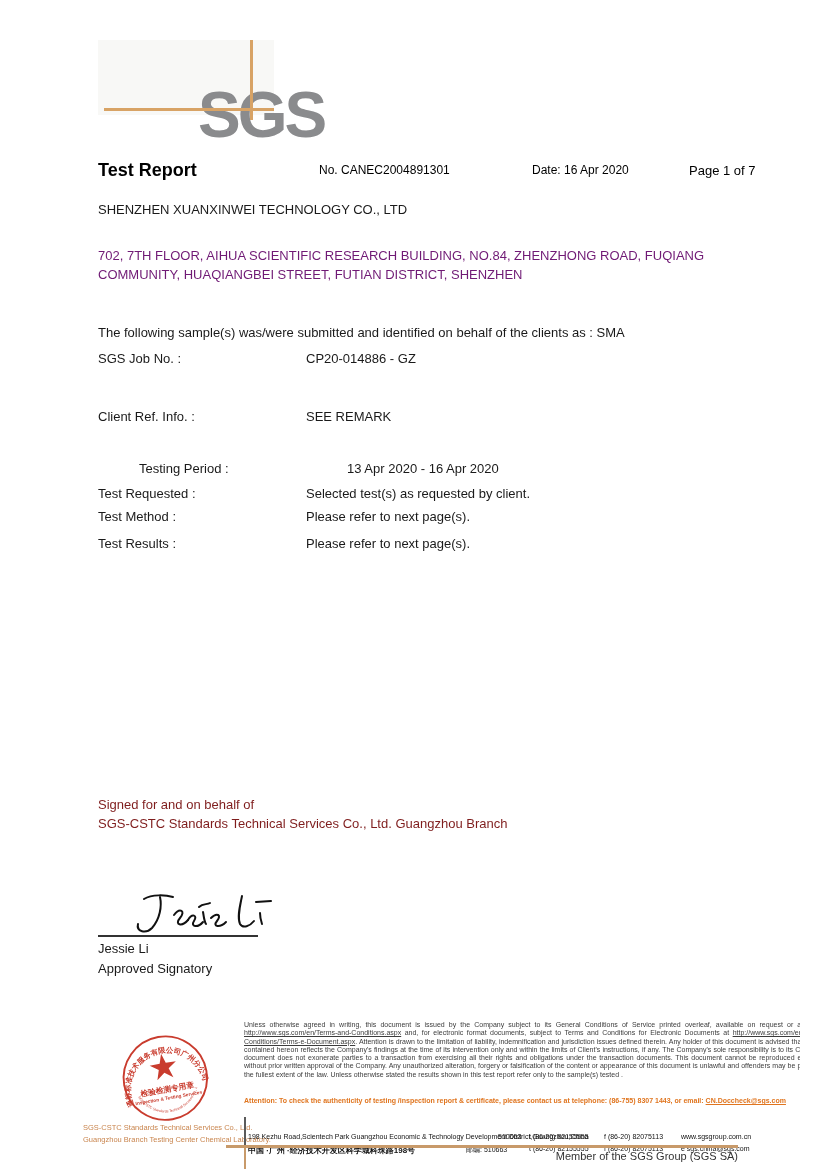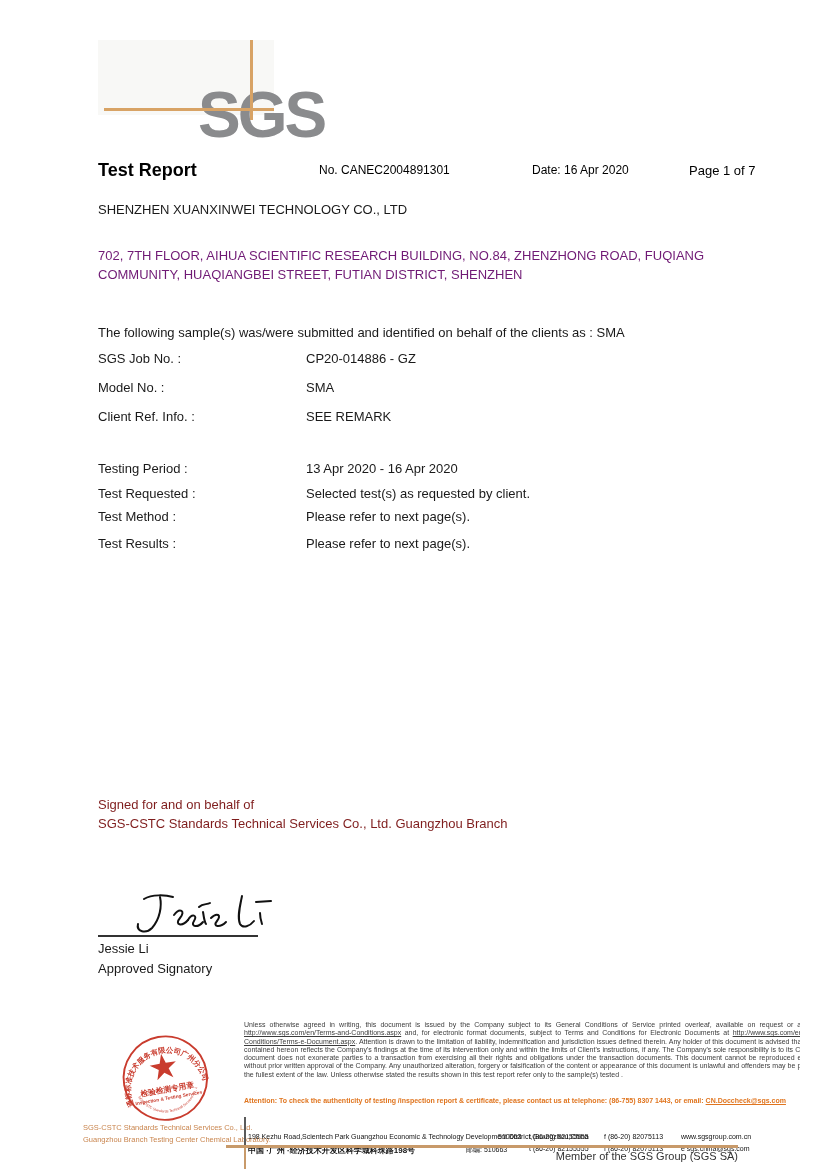--- a/index.html
+++ b/index.html
@@ -73,27 +73,24 @@
   <div class="rep-page">Page 1 of 7</div>
 
   <div class="client-name">SHENZHEN XUANXINWEI TECHNOLOGY CO., LTD</div>
   <div class="client-addr">702, 7TH FLOOR, AIHUA SCIENTIFIC RESEARCH BUILDING, NO.84, ZHENZHONG ROAD, FUQIANG COMMUNITY, HUAQIANGBEI STREET, FUTIAN DISTRICT, SHENZHEN</div>
 
   <div class="intro">The following sample(s) was/were submitted and identified on behalf of the clients as : SMA</div>
 
   <div class="field-row" style="top:351px;">
     <span class="field-label">SGS Job No. :</span><span class="field-value">CP20-014886 - GZ</span>
   </div>
-  <div class="field-row" style="top:380px;">
-    <span class="field-label">Model No. :</span><span class="field-value">SMA</span>
-  </div>
   <div class="field-row" style="top:409px;">
     <span class="field-label">Client Ref. Info. :</span><span class="field-value">SEE REMARK</span>
   </div>
-  <div class="field-row" style="top:461px;">
+  <div class="field-row" style="top:461px;margin-left:41px;">
     <span class="field-label">Testing Period :</span><span class="field-value">13 Apr 2020 - 16 Apr 2020</span>
   </div>
   <div class="field-row" style="top:486px;">
     <span class="field-label">Test Requested :</span><span class="field-value">Selected test(s) as requested by client.</span>
   </div>
   <div class="field-row" style="top:509px;">
     <span class="field-label">Test Method :</span><span class="field-value">Please refer to next page(s).</span>
   </div>
   <div class="field-row" style="top:536px;">
     <span class="field-label">Test Results :</span><span class="field-value">Please refer to next page(s).</span>

